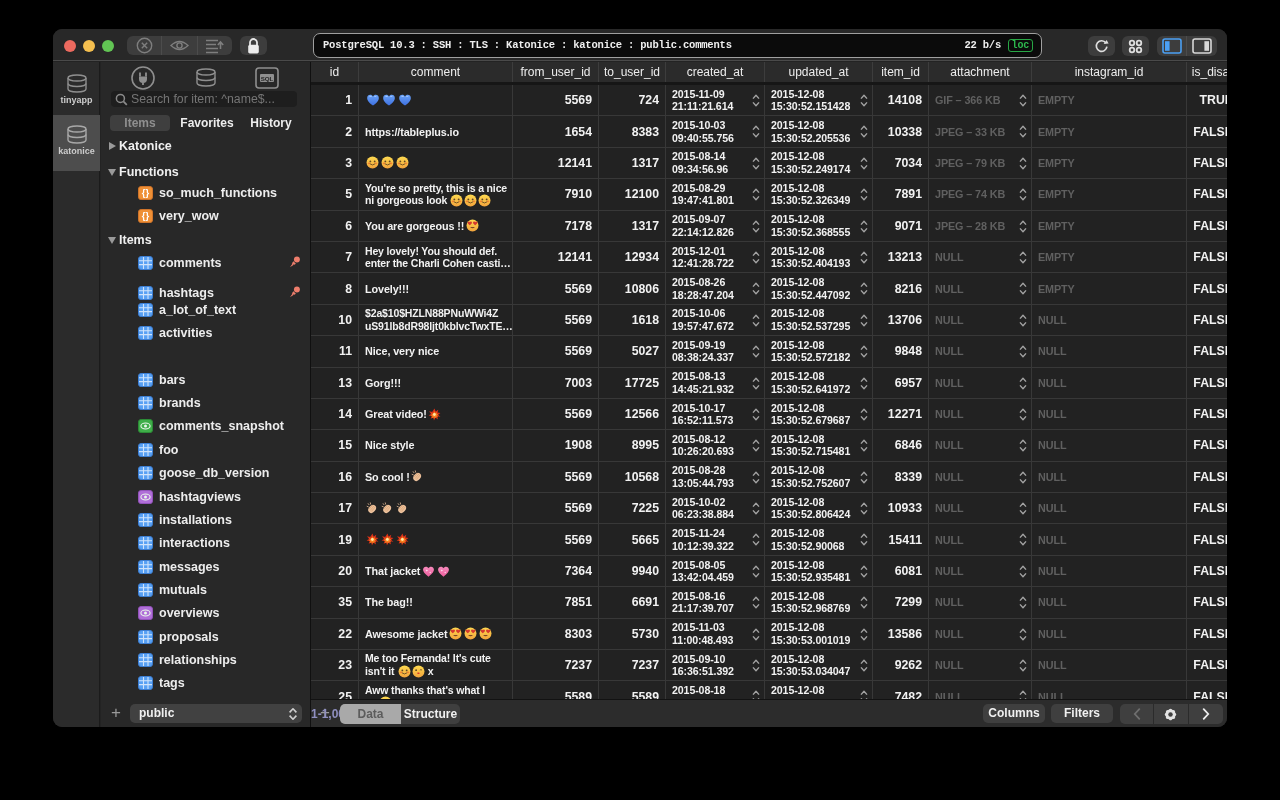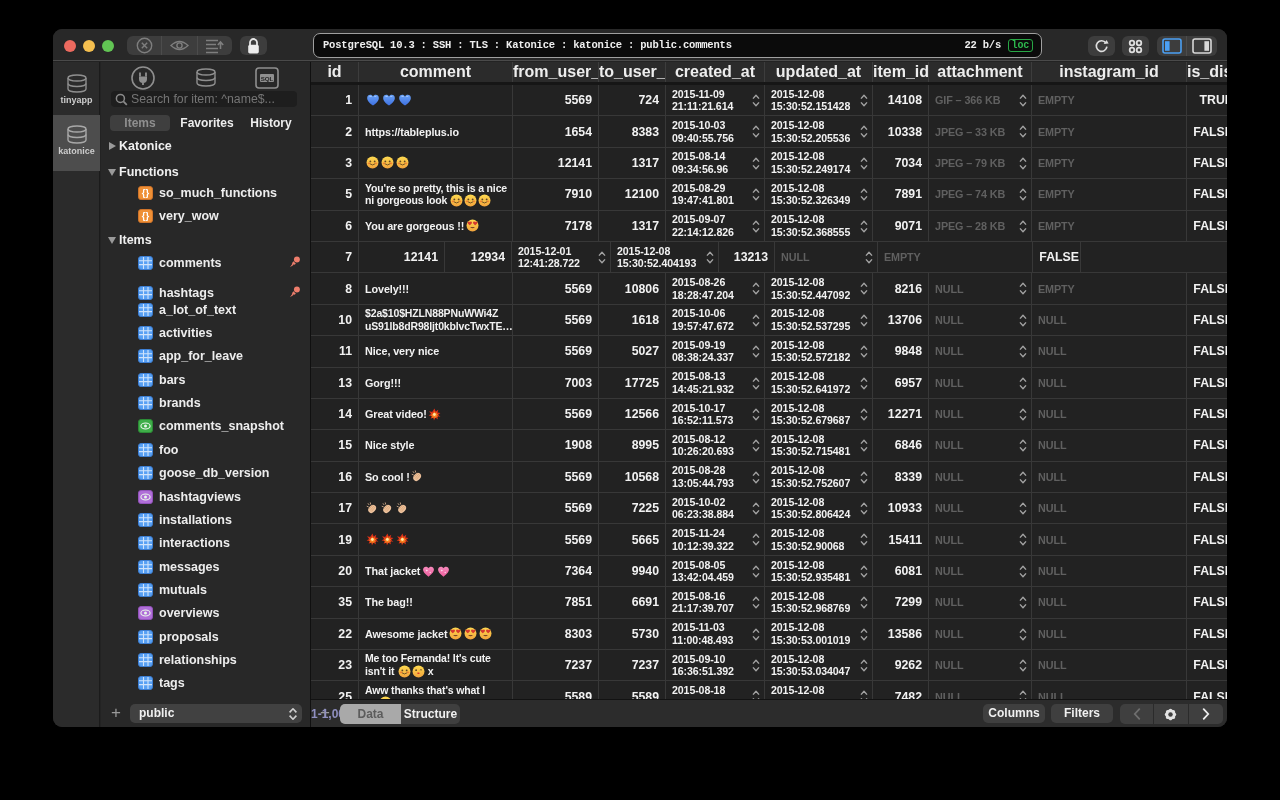--- a/index.html
+++ b/index.html
@@ -38,21 +38,21 @@
 .ind{width:37px;flex:none}
 .sitem{color:#ededed;font-size:12.5px;font-weight:bold;margin-left:6px;white-space:nowrap}
 .tico{flex:none;display:block}
 .pin{position:absolute;right:8px;top:4px}
 .sbottom{position:absolute;left:48px;bottom:0;width:209px;height:34px;background:#282828}
 .plus{color:#9a9a9a;font-size:17px;font-weight:normal}
 .pubdd{position:absolute;left:29px;top:11px;width:172px;height:19px;background:#414141;border-radius:5px;color:#f0f0f0;font-size:12px;font-weight:bold;line-height:19px;padding-left:9px}
 .pubdd svg{position:absolute;right:4px;top:2.5px}
 .main{position:absolute;left:257px;top:0;right:0;height:100%;background:#1d1d1d;border-left:1px solid #101010}
 .thead{position:absolute;left:0;top:0;height:23px;display:flex;background:#2b2b2b;border-bottom:3px solid #161616}
-.hc{flex:none;color:#ededed;font-size:16px;font-weight:bold;text-align:center;line-height:20px;border-right:1px solid #3d3d3d;overflow:hidden;white-space:nowrap}
+.hc{flex:none;color:#ededed;font-size:12px;font-weight:normal;text-align:center;line-height:20px;border-right:1px solid #3d3d3d;overflow:hidden;white-space:nowrap}
 .tbody{position:absolute;left:0;top:23px;right:0;bottom:28px;overflow:hidden}
 .trow{display:flex;height:31.4px;background:#222222;border-bottom:1px solid #383838}
 .c{flex:none;border-right:1px solid #383838;position:relative;display:flex;align-items:center;overflow:hidden;color:#f2f2f2;font-size:10.8px;font-weight:bold;letter-spacing:-0.1px}
 .num{justify-content:flex-end;padding-right:6px;font-size:12.3px;letter-spacing:0}
 .txt{padding-left:6px}
 .cm1{white-space:nowrap;display:flex;align-items:center;gap:1px}
 .cm2{white-space:nowrap;font-size:10.5px;line-height:12.5px;letter-spacing:-0.15px}
 .dt{padding-left:6px}
 .d2{font-size:10.6px;line-height:12.5px;white-space:nowrap;flex:1;letter-spacing:-0.1px}
 .dt .chev{position:absolute;right:4px;top:9px}
@@ -271,28 +271,20 @@
           <span class="sitem">a_lot_of_text</span>
         </div>
 <div class="srow" style="top:259.4px">
           <span class="ind"></span>
           <svg width="15" height="14" viewBox="0 0 15 14" class="tico">
             <rect x="0.5" y="0.5" width="14" height="13" rx="2.6" fill="#57a0f4" stroke="#3d7fd4"></rect>
             <path d="M1 4.8h13M1 8.6h13M5.5 1v12M10 1v12" stroke="#cfe3fb" stroke-width="1.1"></path>
           </svg>
           <span class="sitem">activities</span>
         </div>
-<div class="srow" style="top:282.8px">
-          <span class="ind"></span>
-          <svg width="15" height="14" viewBox="0 0 15 14" class="tico">
-            <rect x="0.5" y="0.5" width="14" height="13" rx="2.6" fill="#57a0f4" stroke="#3d7fd4"></rect>
-            <path d="M1 4.8h13M1 8.6h13M5.5 1v12M10 1v12" stroke="#cfe3fb" stroke-width="1.1"></path>
-          </svg>
-          <span class="sitem">app_for_leave</span>
-        </div>
 <div class="srow" style="top:306.1px">
           <span class="ind"></span>
           <svg width="15" height="14" viewBox="0 0 15 14" class="tico">
             <rect x="0.5" y="0.5" width="14" height="13" rx="2.6" fill="#57a0f4" stroke="#3d7fd4"></rect>
             <path d="M1 4.8h13M1 8.6h13M5.5 1v12M10 1v12" stroke="#cfe3fb" stroke-width="1.1"></path>
           </svg>
           <span class="sitem">bars</span>
         </div>
 <div class="srow" style="top:329.5px">
           <span class="ind"></span>
@@ -633,20 +625,23 @@
               <span class="dim">JPEG – 28 KB</span>
               <svg width="8" height="13" viewBox="0 0 8 13" class="chev">
                 <path d="M1 4.6L4 1.2 7 4.6M1 8.4L4 11.8 7 8.4" fill="none" stroke="#a2a2a2" stroke-width="1.4" stroke-linejoin="round"></path>
               </svg>
             </div>
             <div class="c txt dim" style="width:155px">EMPTY</div>
             <div class="c bool" style="width:48px">FALSE</div>
           </div>
 <div class="trow">
             <div class="c num" style="width:48px">7</div>
+            <div class="c txt" style="width:154px">
+              <div class="cm2">Hey lovely! You should def.<br>enter the Charli Cohen casti…</div>
+            </div>
             <div class="c num" style="width:86px">12141</div>
             <div class="c num" style="width:67px">12934</div>
             <div class="c dt" style="width:99px">
               <div class="d2">2015-12-01<br>12:41:28.722</div>
               <svg width="8" height="13" viewBox="0 0 8 13" class="chev">
                 <path d="M1 4.6L4 1.2 7 4.6M1 8.4L4 11.8 7 8.4" fill="none" stroke="#a2a2a2" stroke-width="1.4" stroke-linejoin="round"></path>
               </svg>
             </div>
             <div class="c dt" style="width:108px">
               <div class="d2">2015-12-08<br>15:30:52.404193</div>

